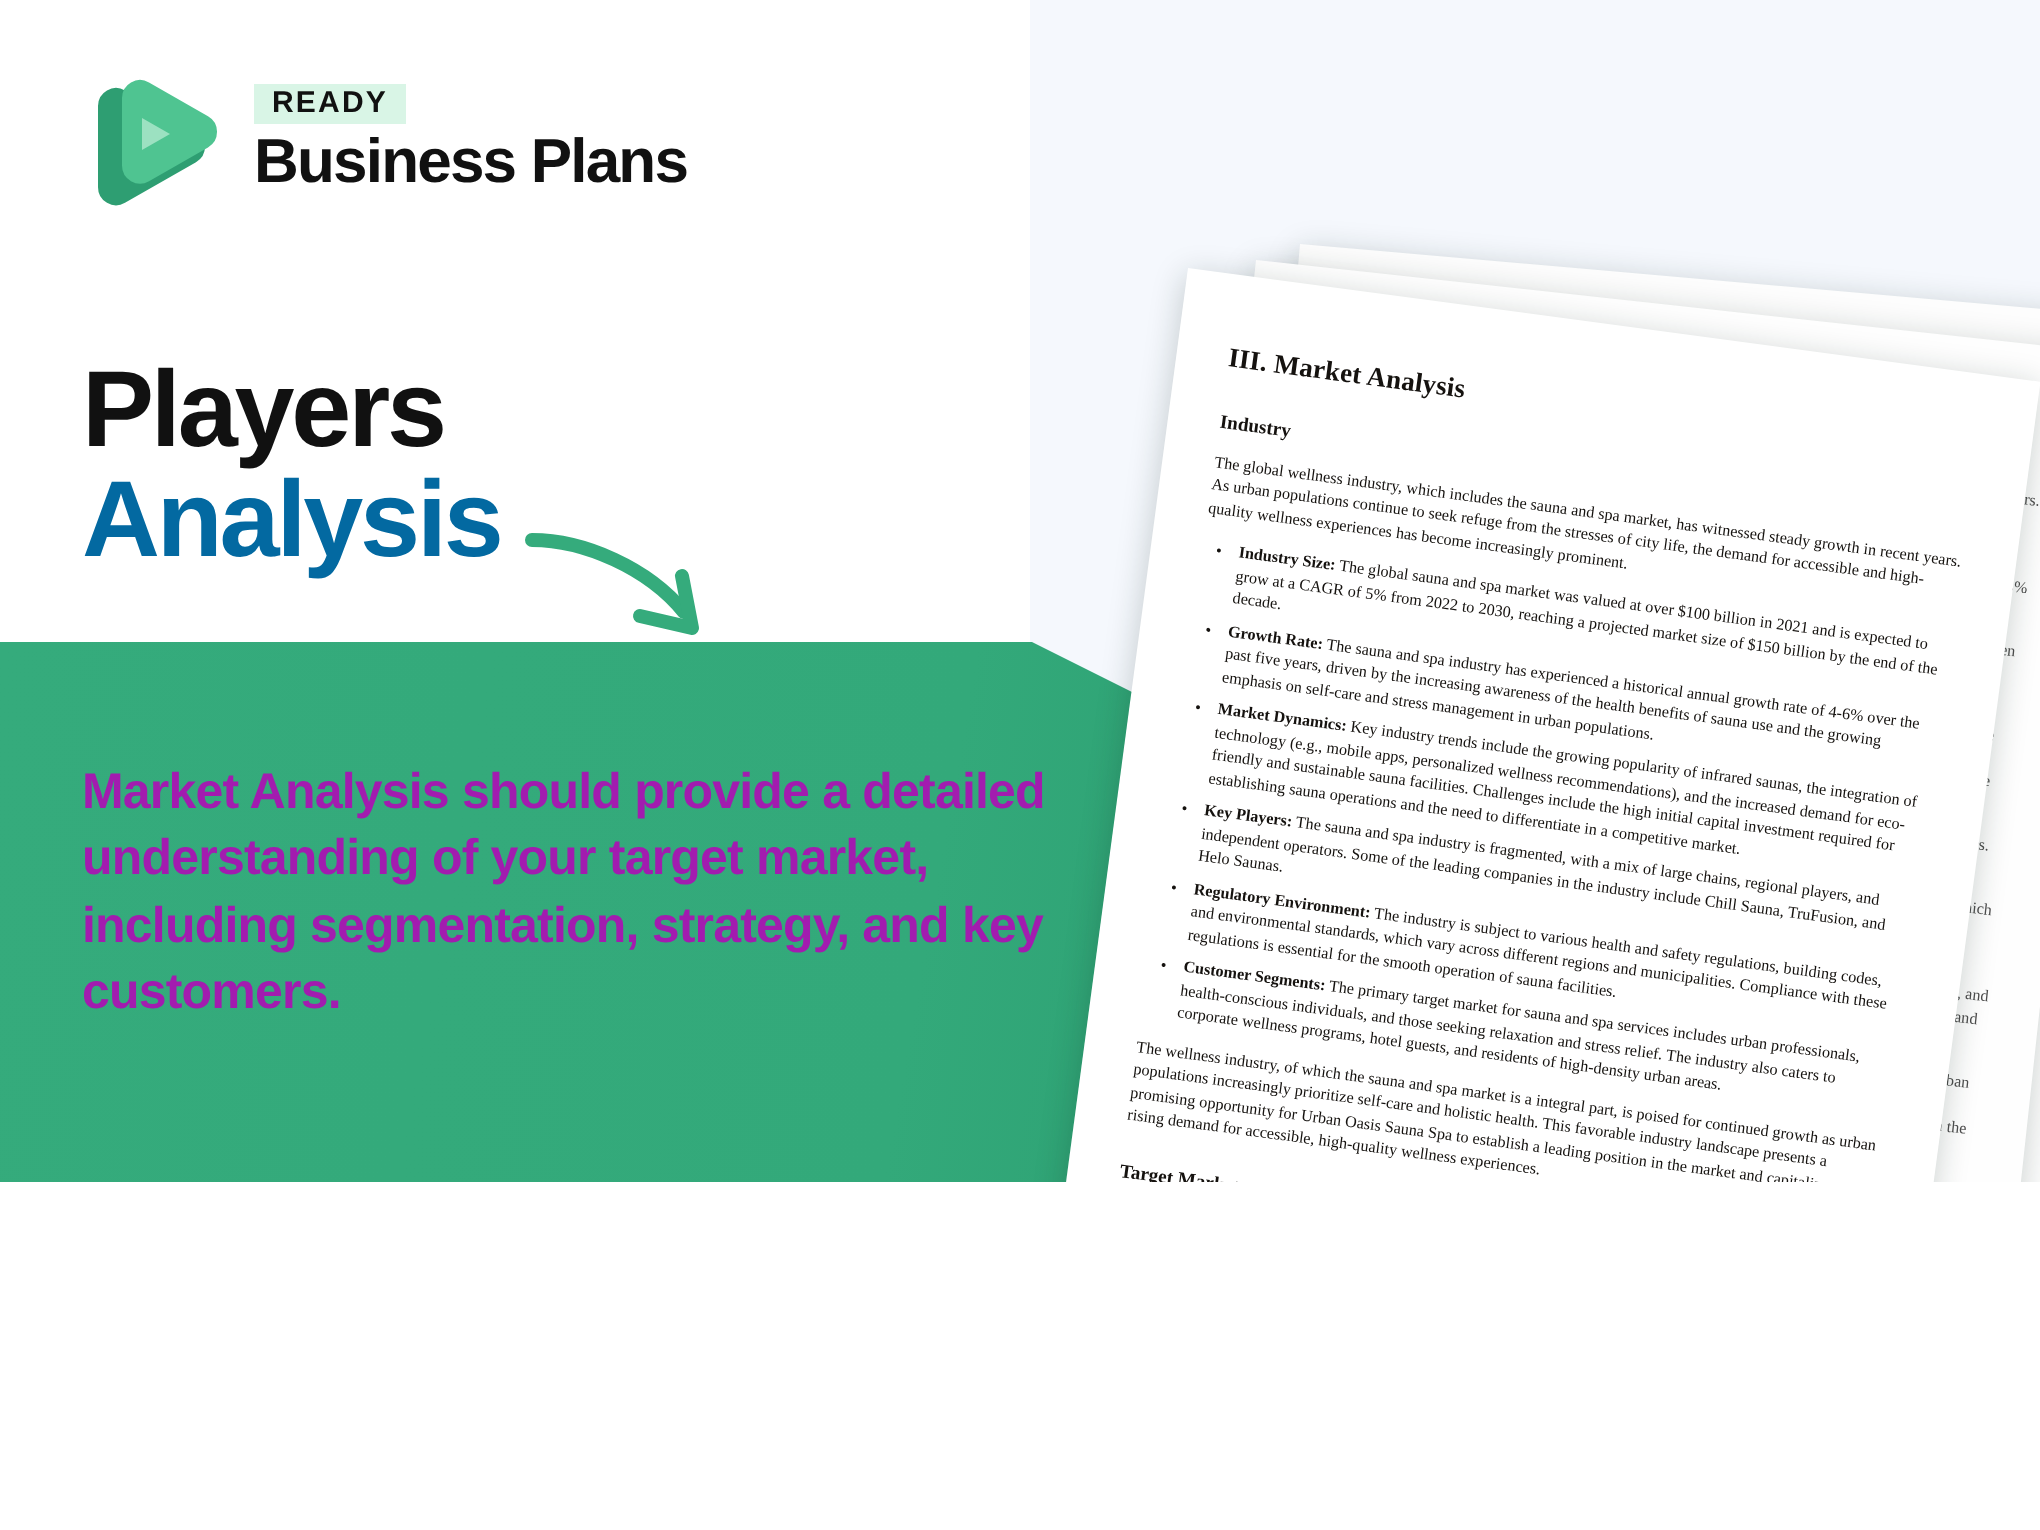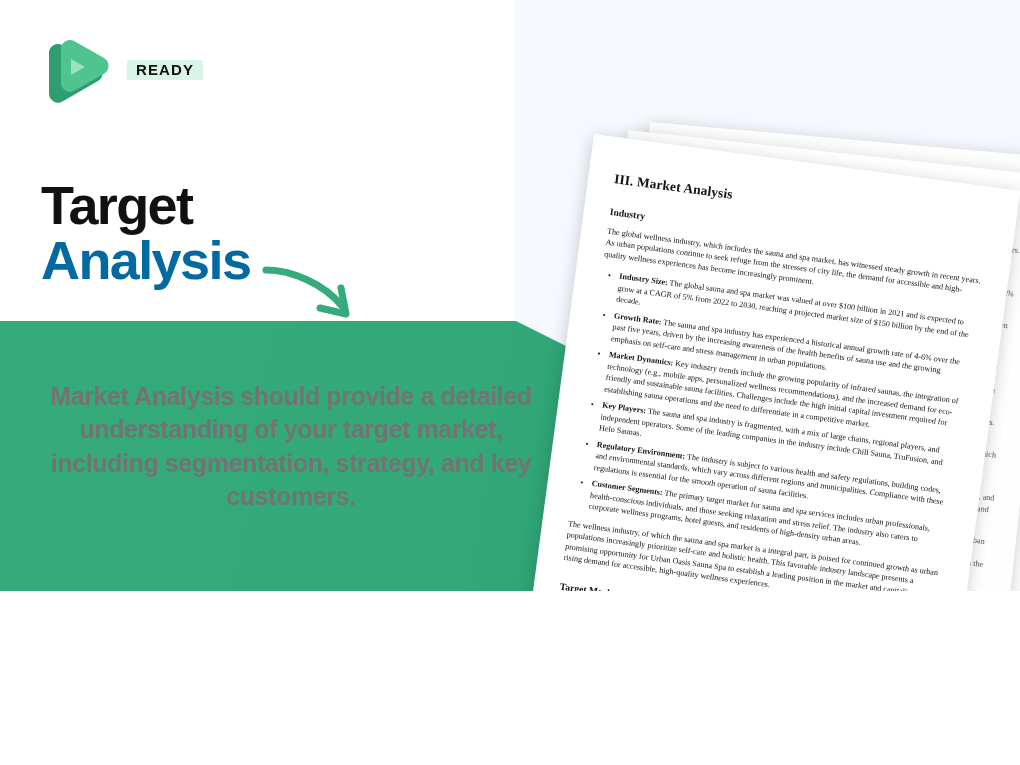--- a/index.html
+++ b/index.html
@@ -104,26 +104,25 @@
     left: 0;
     top: 321px;
     width: 1020px;
     height: 380px;
     z-index: 20;
     background: linear-gradient(100deg, #35ab7c 0%, #33a97a 45%, #1f8d62 100%);
     clip-path: polygon(0 0, 516px 0, 1020px 252px, 1020px 377px, 0 377px);
   }
   .green-copy {
     position: absolute;
-    left: 31px;
+    left: 41px;
     top: 355px;
     width: 520px;
     z-index: 30;
-    color: #737373;
-    text-align: center;
+    color: #a21caf;
   }
   .green-para {
     font-size: 25px;
     font-weight: bold;
     line-height: 1.33;
     letter-spacing: -0.4px;
   }
   .green-para + .green-para { margin-top: 28px; }
 
   
@@ -232,25 +231,26 @@
       <svg width="72" height="72" viewBox="0 0 72 72" aria-hidden="true">
         <path d="M8 20 A9 9 0 0 1 21.5 12.2 L57 32.5 A9 9 0 0 1 57 48.1
                  L21.5 68.4 A9 9 0 0 1 8 60.6 Z" fill="#2e9e72"></path>
         <path d="M26 10 A9 9 0 0 1 39.5 2.2 L69 19.1 A9 9 0 0 1 69 34.7
                  L39.5 51.6 A9 9 0 0 1 26 43.8 Z" fill="#4fc491" transform="translate(-6,6)"></path>
         <path d="M30 26 L44 34 L30 42 Z" fill="#a9e6c9" opacity="0.85"></path>
       </svg>
     </div>
     <div class="brand-text">
       <span class="ready-badge">READY</span>
+      <span class="brand-name">Business Plans</span>
     </div>
   </div>
 
   <div class="headline">
-    <div class="headline-line headline-1">Target</div>
+    <div class="headline-line headline-1">Players</div>
     <div class="headline-line headline-2">Analysis</div>
   </div>
 
   <div class="arrow-wrap">
     <svg width="110" height="62" viewBox="0 0 110 62" aria-hidden="true">
       <path d="M4 8 C30 8, 62 22, 80 44" stroke="#35ab7c" stroke-width="7" fill="none" stroke-linecap="round"></path>
       <path d="M58 46 L84 52 L79 26" stroke="#35ab7c" stroke-width="7" fill="none" stroke-linecap="round" stroke-linejoin="round"></path>
     </svg>
   </div>
 

